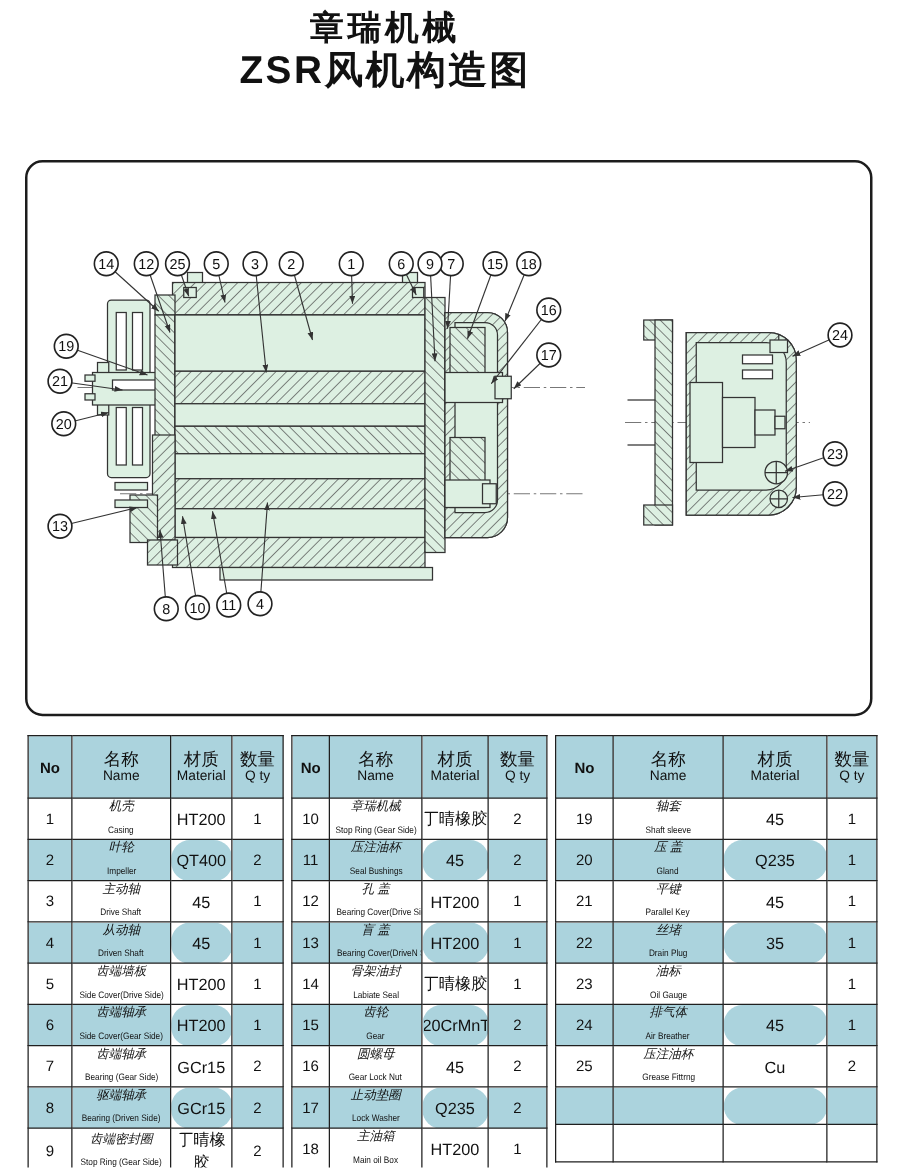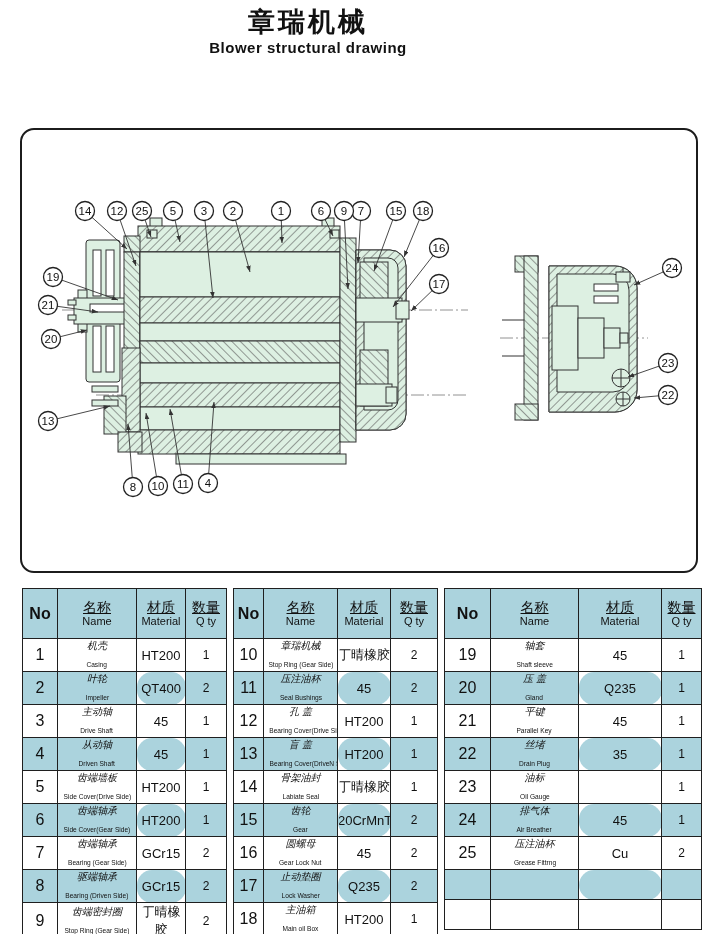--- a/index.html
+++ b/index.html
@@ -15,40 +15,40 @@
   
   .panel{
     position:absolute;left:20px;top:128px;width:678px;height:445px;
     border:2.5px solid #1c1c1c;border-radius:14px;background:#fff;box-sizing:border-box;
   }
   .panel svg{position:absolute;left:-2.5px;top:-2.5px;}
   
   table{border-collapse:collapse;position:absolute;table-layout:fixed;background:#fff;}
   th,td{border:1.6px solid #1f1f1f;text-align:center;vertical-align:middle;padding:0;overflow:hidden;}
   thead th{background:#abd3dd;height:49px;}
-  .hdr-cn{font-size:14px;font-weight:400;line-height:16px;text-decoration:underline;}
+  .hdr-cn{font-size:14px;font-weight:400;line-height:16px;}
   .hdr-en{font-size:11px;font-weight:400;line-height:13px;text-align:center;}
   tbody td{height:29px;}
   tr.blue td{background:#abd3dd;}
   tr.white td{background:#ffffff;}
-  .c-no{font-size:16px;}
+  .c-no{font-size:12px;}
   .c-mat{font-size:13px;border-radius:15px;}
   .c-qty{font-size:12px;}
   .cn{font-size:10px;line-height:14px;font-style:italic;}
   .en{font-size:7.5px;line-height:9px;white-space:nowrap;display:inline-block;transform:scaleX(.88);transform-origin:center;}
   #tbl-0{left:22px;top:588px;width:204px;}
   #tbl-1{left:233px;top:588px;width:204px;}
   #tbl-2{left:444px;top:588px;width:257px;}
 </style>
 </head>
 <body>
 
 <div class="title-block">
   <div class="t-cn">章瑞机械</div>
-  <div class="t-en">Blower structural drawing</div>
+  <div class="t-model">ZSR风机构造图</div>
 </div>
 
 <div class="panel">
 <svg width="681" height="448" viewBox="20 128 681 448" xmlns="http://www.w3.org/2000/svg">
   <defs>
     <pattern id="h1" width="6" height="6" patternUnits="userSpaceOnUse" patternTransform="rotate(45)">
       <rect width="6" height="6" fill="#ddf0e2"></rect>
       <line x1="0" y1="0" x2="0" y2="6" stroke="#4f4f4f" stroke-width="1.1"></line>
     </pattern>
     <pattern id="h2" width="6" height="6" patternUnits="userSpaceOnUse" patternTransform="rotate(-45)">

